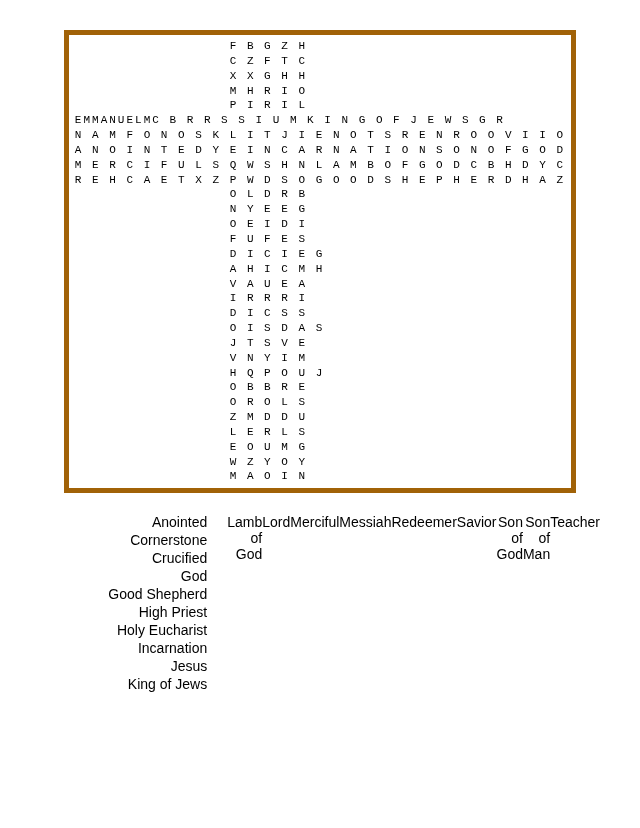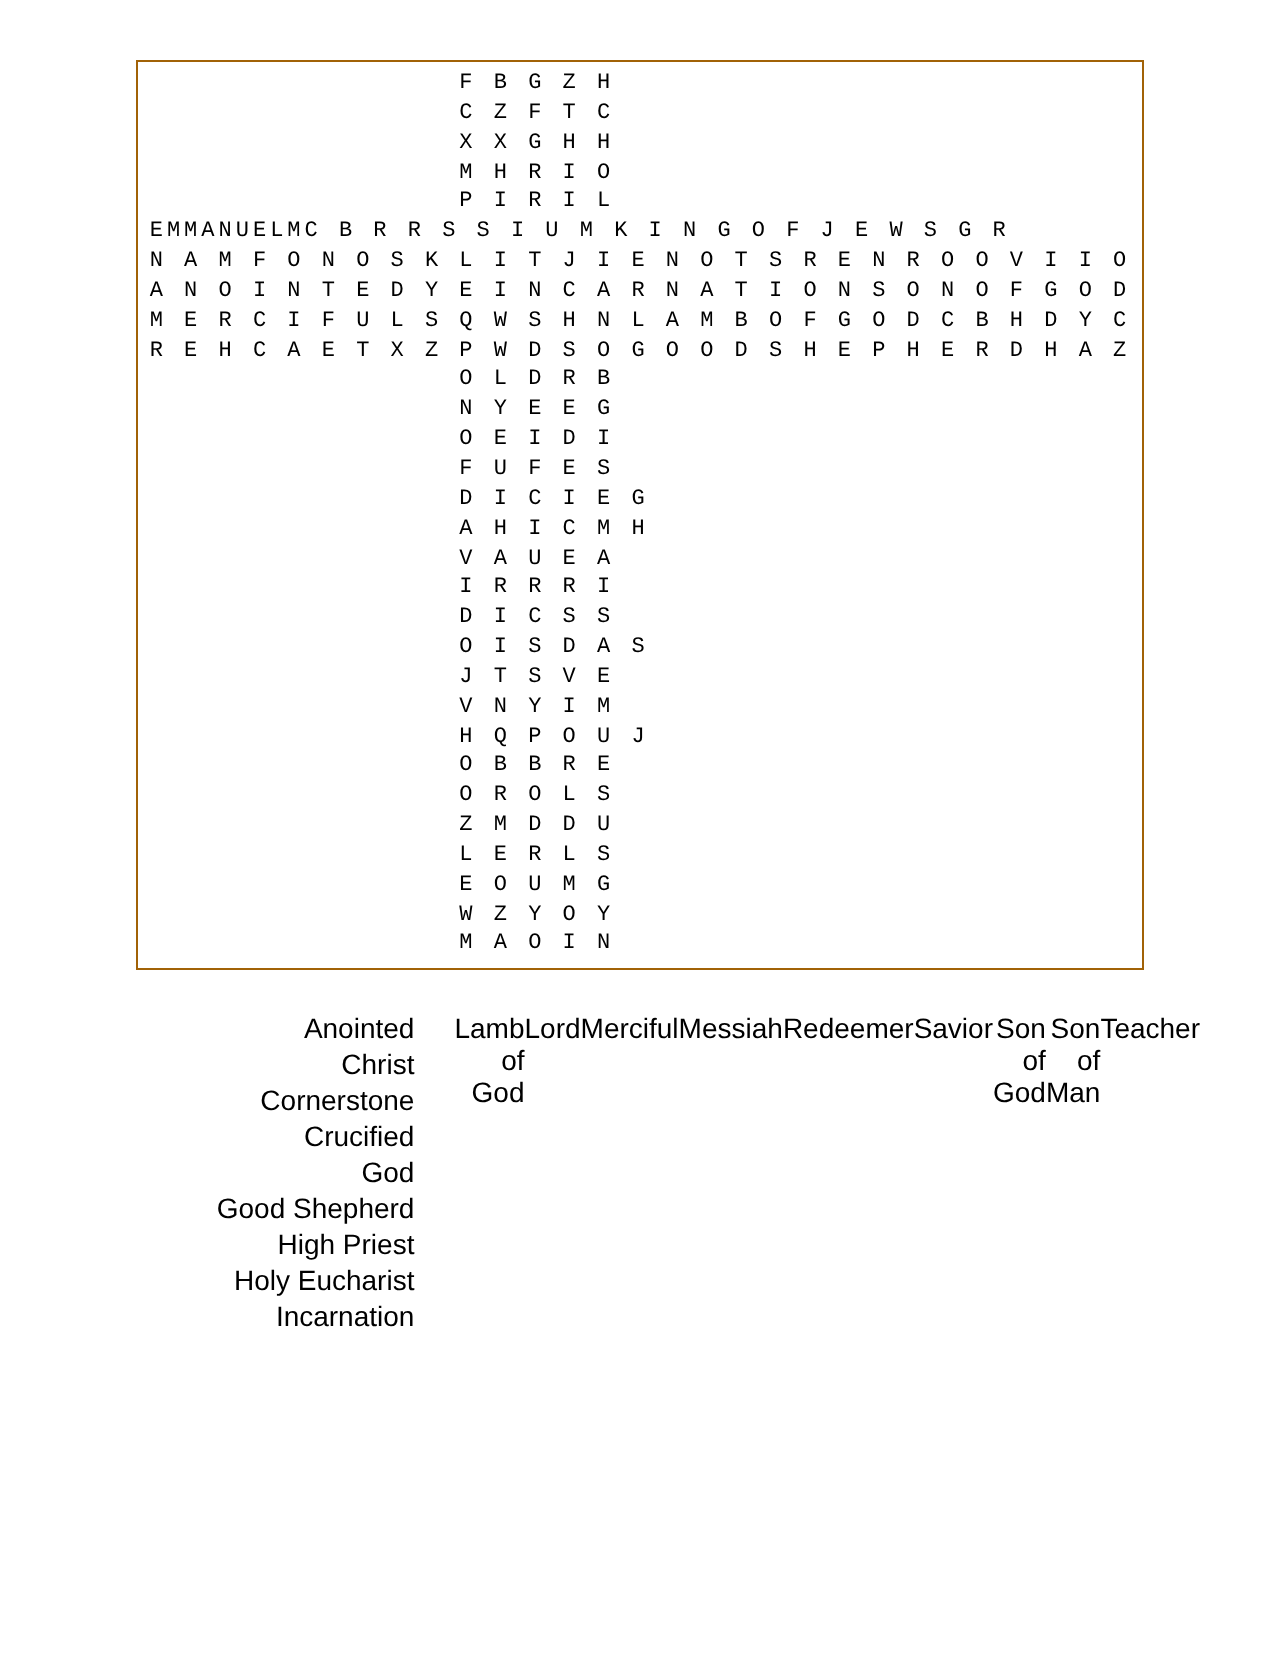--- a/index.html
+++ b/index.html
@@ -21,21 +21,21 @@
       display: flex;
       justify-content: center;
       margin-bottom: 20px;
     }
     .puzzle-grid {
       font-size: 11px;
       line-height: 1.35;
       letter-spacing: 2px;
       font-family: 'Courier New', Courier, monospace;
       white-space: pre;
-      border: 1px solid #a16207;
+      border: 5px solid #a16207;
       padding: 4px 6px;
     }
     .word-list-section {
       padding: 0 20px;
     }
     .word-list {
       display: grid;
       grid-template-columns: 1fr 1fr;
       gap: 2px 20px;
       font-family: Arial, sans-serif;
@@ -81,28 +81,29 @@
                   L E R L S        
                   E O U M G        
                   W Z Y O Y        
                   M A O I N        </div>
 </div>
 
 <div class="word-list-section">
   <div class="word-list" id="word-list">
       <div style="display: flex; flex-direction: column;">
         <div class="word-item">Anointed</div>
-        <div class="word-item">Christ</div>
         <div class="word-item">Cornerstone</div>
         <div class="word-item">Crucified</div>
         <div class="word-item">God</div>
         <div class="word-item">Good Shepherd</div>
         <div class="word-item">High Priest</div>
         <div class="word-item">Holy Eucharist</div>
         <div class="word-item">Incarnation</div>
+        <div class="word-item">Jesus</div>
+        <div class="word-item">King of Jews</div>
       </div>
       <div style="display: flex; flex-direction: row;">
         <div class="word-item">Lamb of God</div>
         <div class="word-item">Lord</div>
         <div class="word-item">Merciful</div>
         <div class="word-item">Messiah</div>
         <div class="word-item">Redeemer</div>
         <div class="word-item">Savior</div>
         <div class="word-item">Son of God</div>
         <div class="word-item">Son of Man</div>

